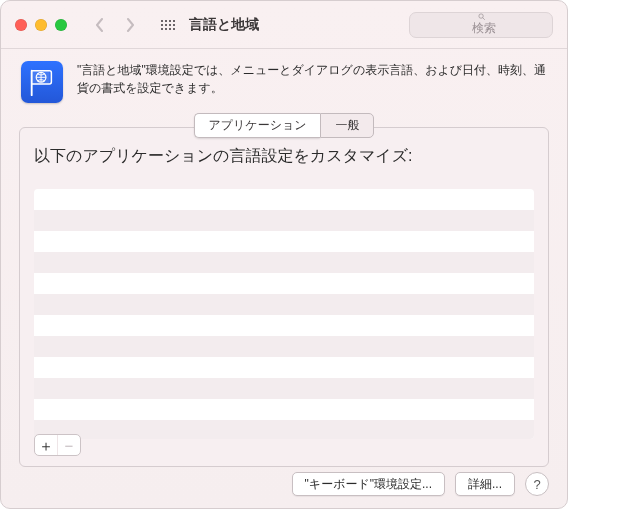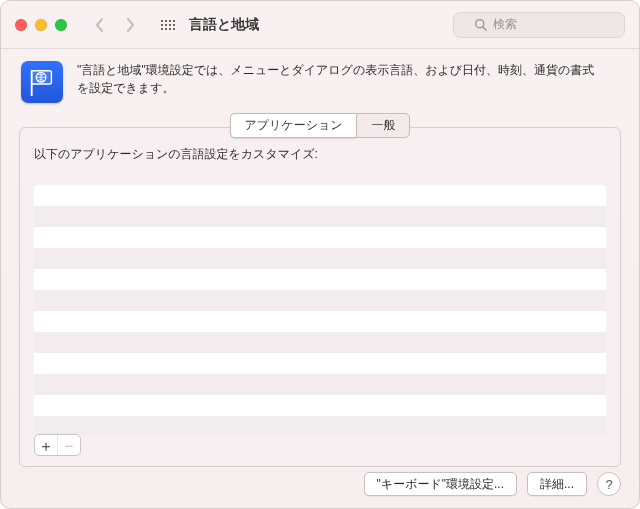--- a/index.html
+++ b/index.html
@@ -9,21 +9,21 @@
     height: 509px;
     overflow: hidden;
     font-family: -apple-system, "Helvetica Neue", Arial, sans-serif;
     font-size: 12px;
     color: #2b2b2b;
     background: #fff;
   }
 
   .window {
     position: relative;
-    width: 640px;
+    width: 568px;
     height: 509px;
     background: linear-gradient(#f9f0f1, #f6eeef);
     border: 1px solid #d6cdcf;
     border-radius: 10px;
     box-sizing: border-box;
   }
 
   
   .titlebar {
     position: relative;
@@ -83,22 +83,23 @@
 
   .search-bar {
     margin-left: auto;
     display: flex;
     align-items: center;
     width: 130px;
     height: 24px;
     border-radius: 7px;
     background: #efe6e8;
     border: 1px solid #ddd4d6;
-    padding: 0 20px;
+    padding: 0 6px;
     color: #9a9094;
+    flex-direction: column;
   }
   .search-bar .q {
     margin-left: 6px;
     font-size: 12px;
     color: #9a9094;
   }
 
   
   .desc-row {
     display: flex;
@@ -154,21 +155,21 @@
     position: relative;
     margin: 0 18px;
     height: 340px;
     border: 1px solid #d5cccf;
     border-radius: 6px;
     background: #f7eff1;
     box-sizing: border-box;
     padding: 18px 14px 14px 14px;
   }
   .panel-label {
-    font-size: 12px;
+    font-size: 16px;
     margin-bottom: 22px;
   }
 
   .app-table {
     position: relative;
     height: 250px;
     border-radius: 4px;
     background: #fff;
     overflow: hidden;
   }

